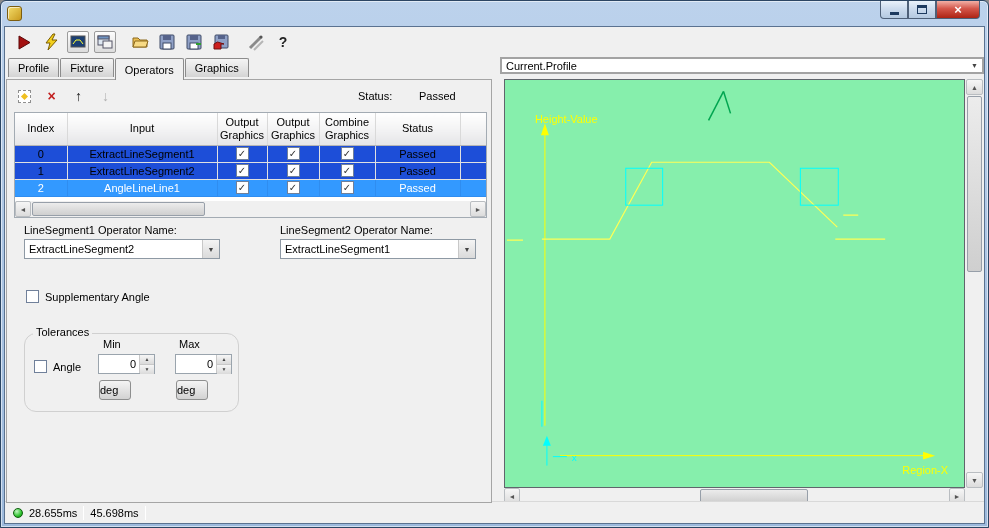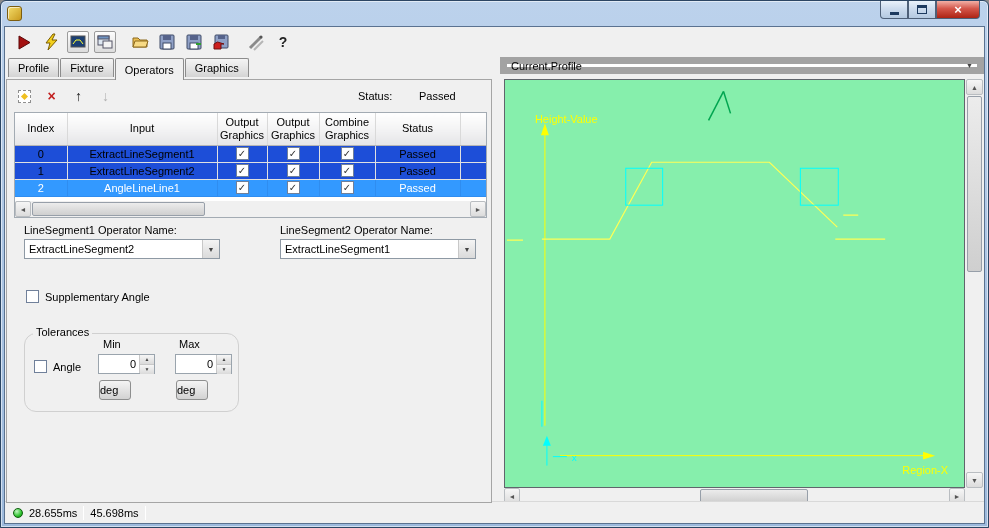--- a/index.html
+++ b/index.html
@@ -121,21 +121,21 @@
     background:linear-gradient(#f6f6f6,#dadada); border-bottom:1px solid #c8c8c8; }
   .spin-btn:last-child { border-bottom:none; }
 
   .small-btn { position:absolute; width:32px; height:20px; text-align:left;
     border:1px solid #8e8f8f; border-radius:3px; line-height:18px;
     background:linear-gradient(#f4f4f4,#e0e0e0 60%,#d2d2d2); }
 
   
   .splitter { position:absolute; left:488px; top:52px; width:6px; height:424px; }
   .profile-combo { position:absolute; left:495px; top:30px; width:484px; height:17px;
-    background:#fff; border:7px solid #a3a3a3; display:flex; align-items:center; }
+    background:#fff; border:2px solid #a3a3a3; display:flex; align-items:center; }
   .display-area { position:absolute; left:499px; top:52px; width:461px; height:409px;
     border:1px solid #60656c; background:#000041; overflow:hidden; }
   .display-area svg { display:block; width:100%; height:100%; }
   .vscroll { position:absolute; left:961px; top:52px; width:17px; height:409px; }
   .hscroll2 { position:absolute; left:499px; top:461px; width:461px; height:16px; }
   .lbl-axis { fill:#ffff00; font-size:11px; font-family:"Liberation Sans",sans-serif; }
   .lbl-origin { fill:#00ffff; font-size:10px; font-family:"Liberation Sans",sans-serif; }
 
   
   .statusbar { position:absolute; left:0; right:0; bottom:0; height:22px;

